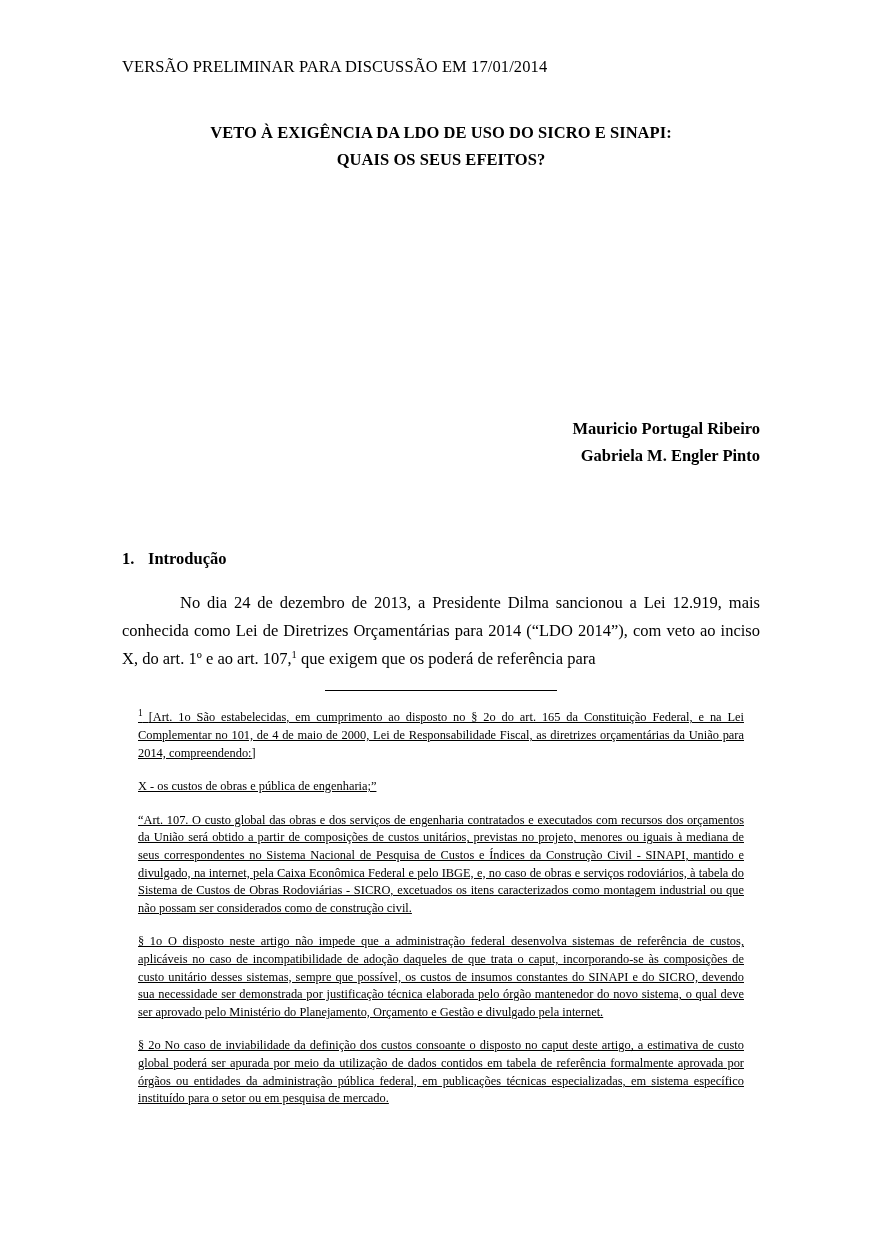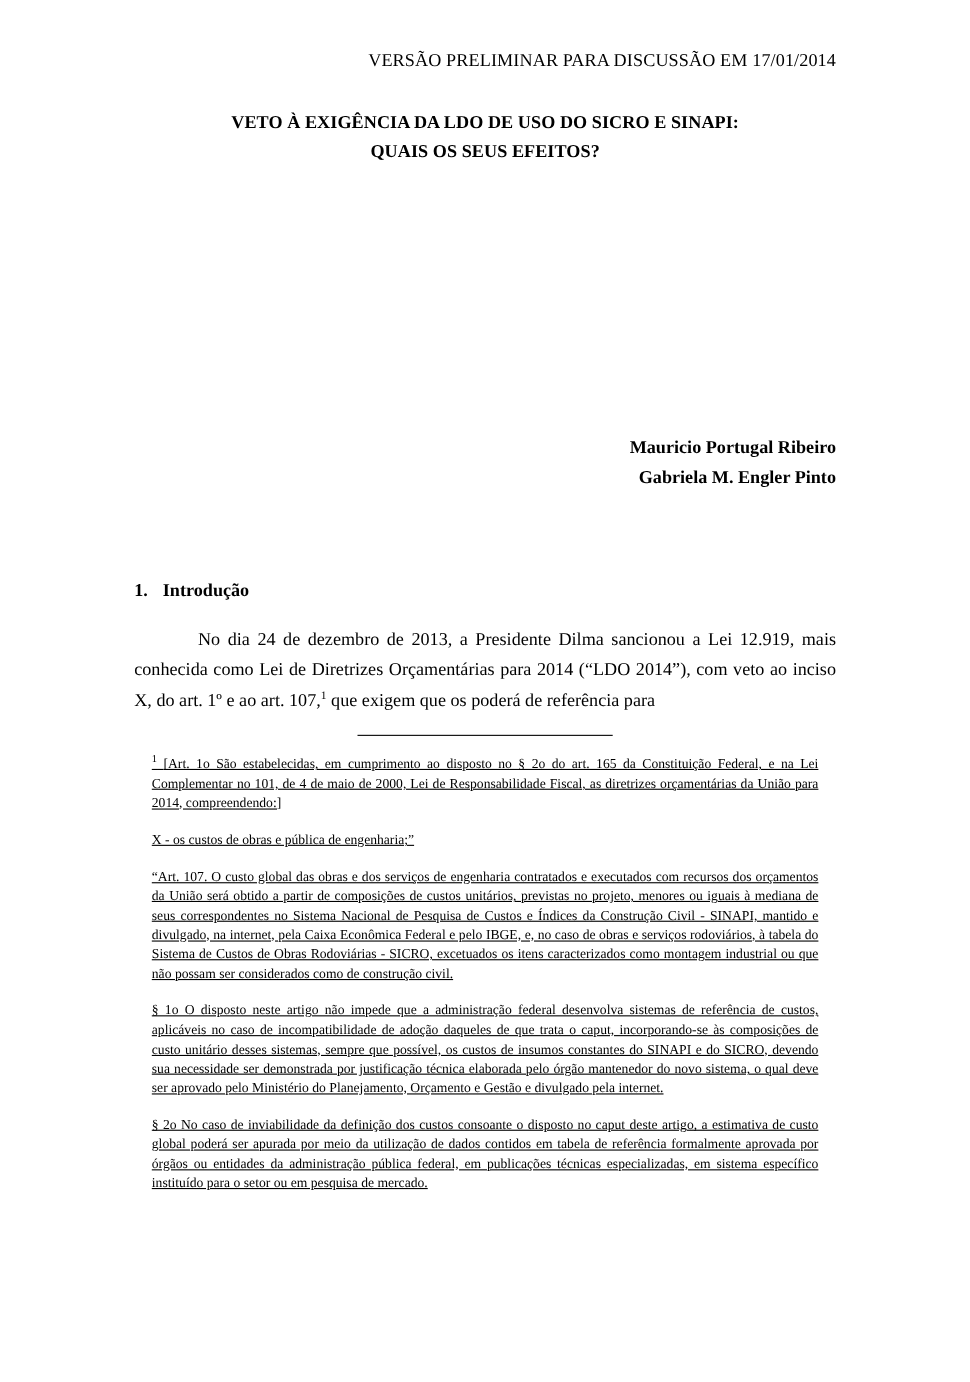--- a/index.html
+++ b/index.html
@@ -20,27 +20,27 @@
     overflow: hidden;
     box-sizing: border-box;
   }
   .content {
     position: absolute;
     left: 122px;
     top: 0;
     width: 638px;
   }
   .header-line {
-    margin-top: 45px;
-    text-align: right;
+    margin-top: 57px;
+    text-align: left;
     font-size: 16.5px;
     letter-spacing: 0.1px;
   }
   .doc-title {
-    margin-top: 33px;
+    margin-top: 43px;
     text-align: center;
     font-weight: bold;
     font-size: 16.5px;
     line-height: 1.62;
     letter-spacing: 0.05px;
   }
   .authors {
     margin-top: 243px;
     text-align: right;
     font-weight: bold;

